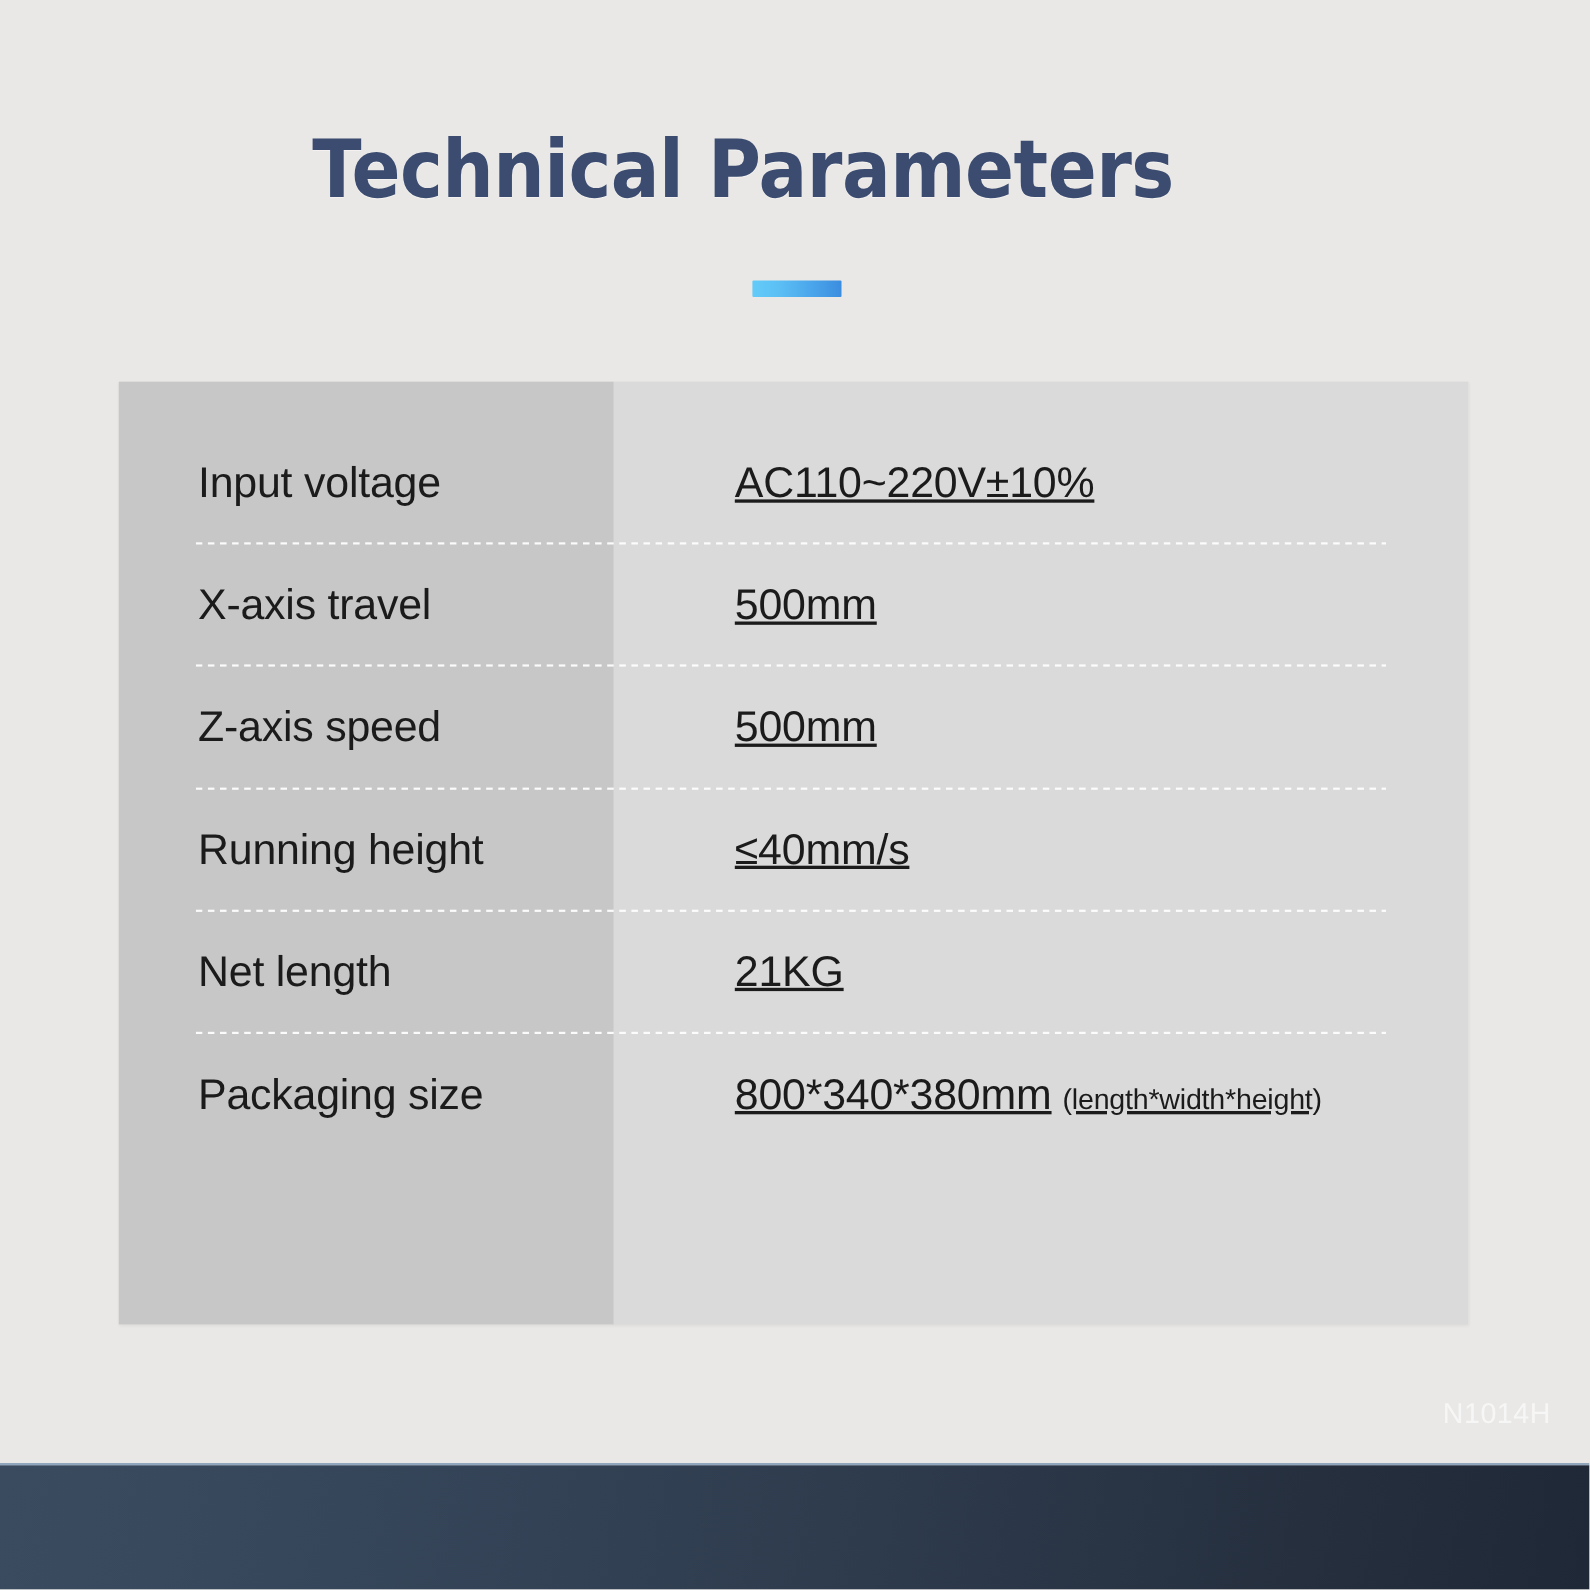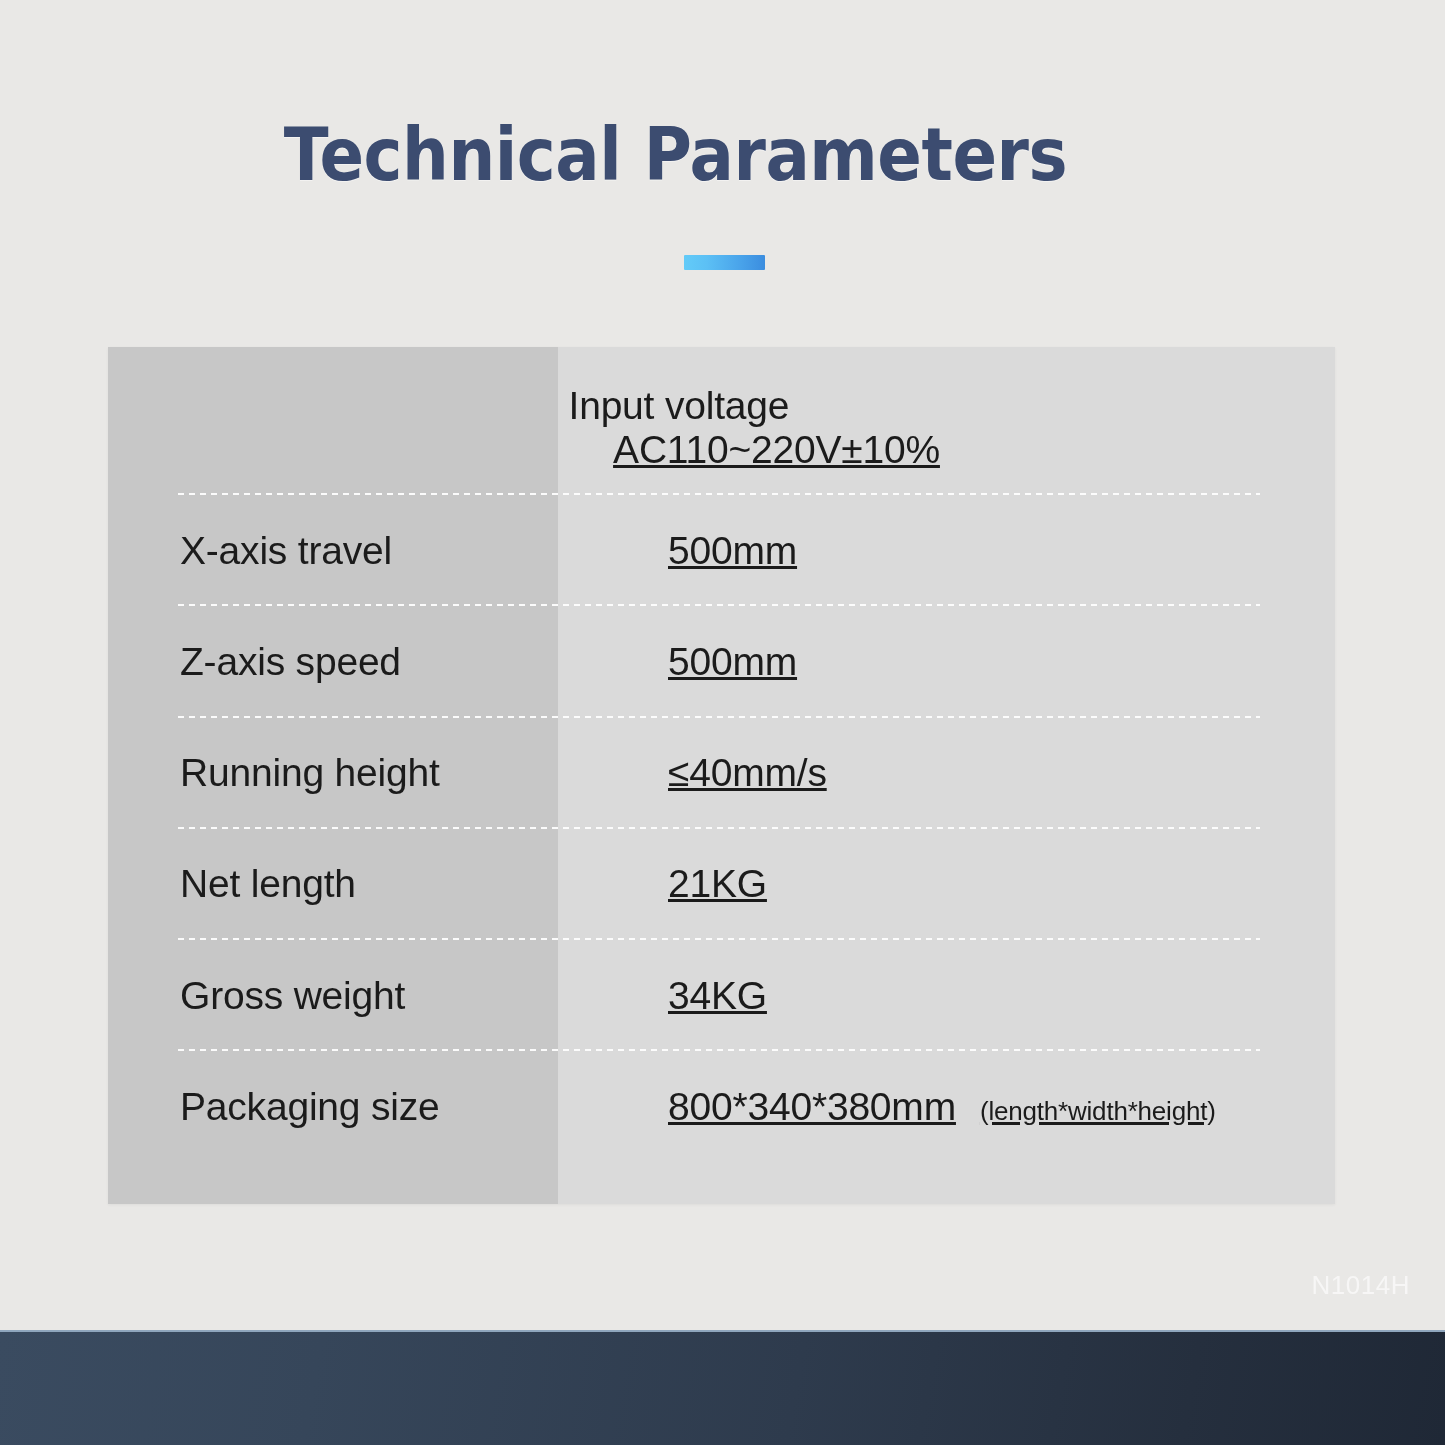--- a/index.html
+++ b/index.html
@@ -89,21 +89,20 @@
   }
   .spec-row {
     position: relative;
     display: flex;
     align-items: center;
     height: 111.2px;
     box-sizing: border-box;
   }
   .spec-row:first-child {
     margin-top: 37px;
-    flex-direction: column;
   }
   .spec-row .divider {
     position: absolute;
     left: 70px;
     right: 75px;
     bottom: 0;
     height: 2px;
     background-image: linear-gradient(90deg,
         rgba(255,255,255,0.92) 0 6px,
         rgba(255,255,255,0) 6px 11px);
@@ -129,21 +128,21 @@
     padding-left: 110px;
     font-size: 39px;
     color: #1b1b1b;
     white-space: nowrap;
     letter-spacing: -0.2px;
     text-decoration: underline;
   }
   .cell-value .value-note {
     font-size: 26px;
     letter-spacing: -0.2px;
-    margin-left: 24px;
+    margin-left: 10px;
     color: #1b1b1b;
   }
 
   
   .watermark {
     position: absolute;
     right: 35px;
     top: 1270px;
     font-size: 26px;
     color: rgba(255,255,255,0.62);
@@ -196,25 +195,20 @@
           <div class="cell-label">Running height</div>
           <div class="cell-value"><span>≤40mm/s</span></div>
           <div class="divider"></div>
         </div>
         <div class="spec-row">
           <div class="cell-label">Net length</div>
           <div class="cell-value"><span>21KG</span></div>
           <div class="divider"></div>
         </div>
         <div class="spec-row">
-          <div class="cell-label">Gross weight</div>
-          <div class="cell-value"><span>34KG</span></div>
-          <div class="divider"></div>
-        </div>
-        <div class="spec-row">
           <div class="cell-label">Packaging size</div>
           <div class="cell-value"><span>800*340*380mm</span><span class="value-note">(length*width*height)</span></div>
         </div>
       </div>
   </div>
 
   <div class="watermark">N1014H</div>
 
   <div class="bottom-band"></div>
 

